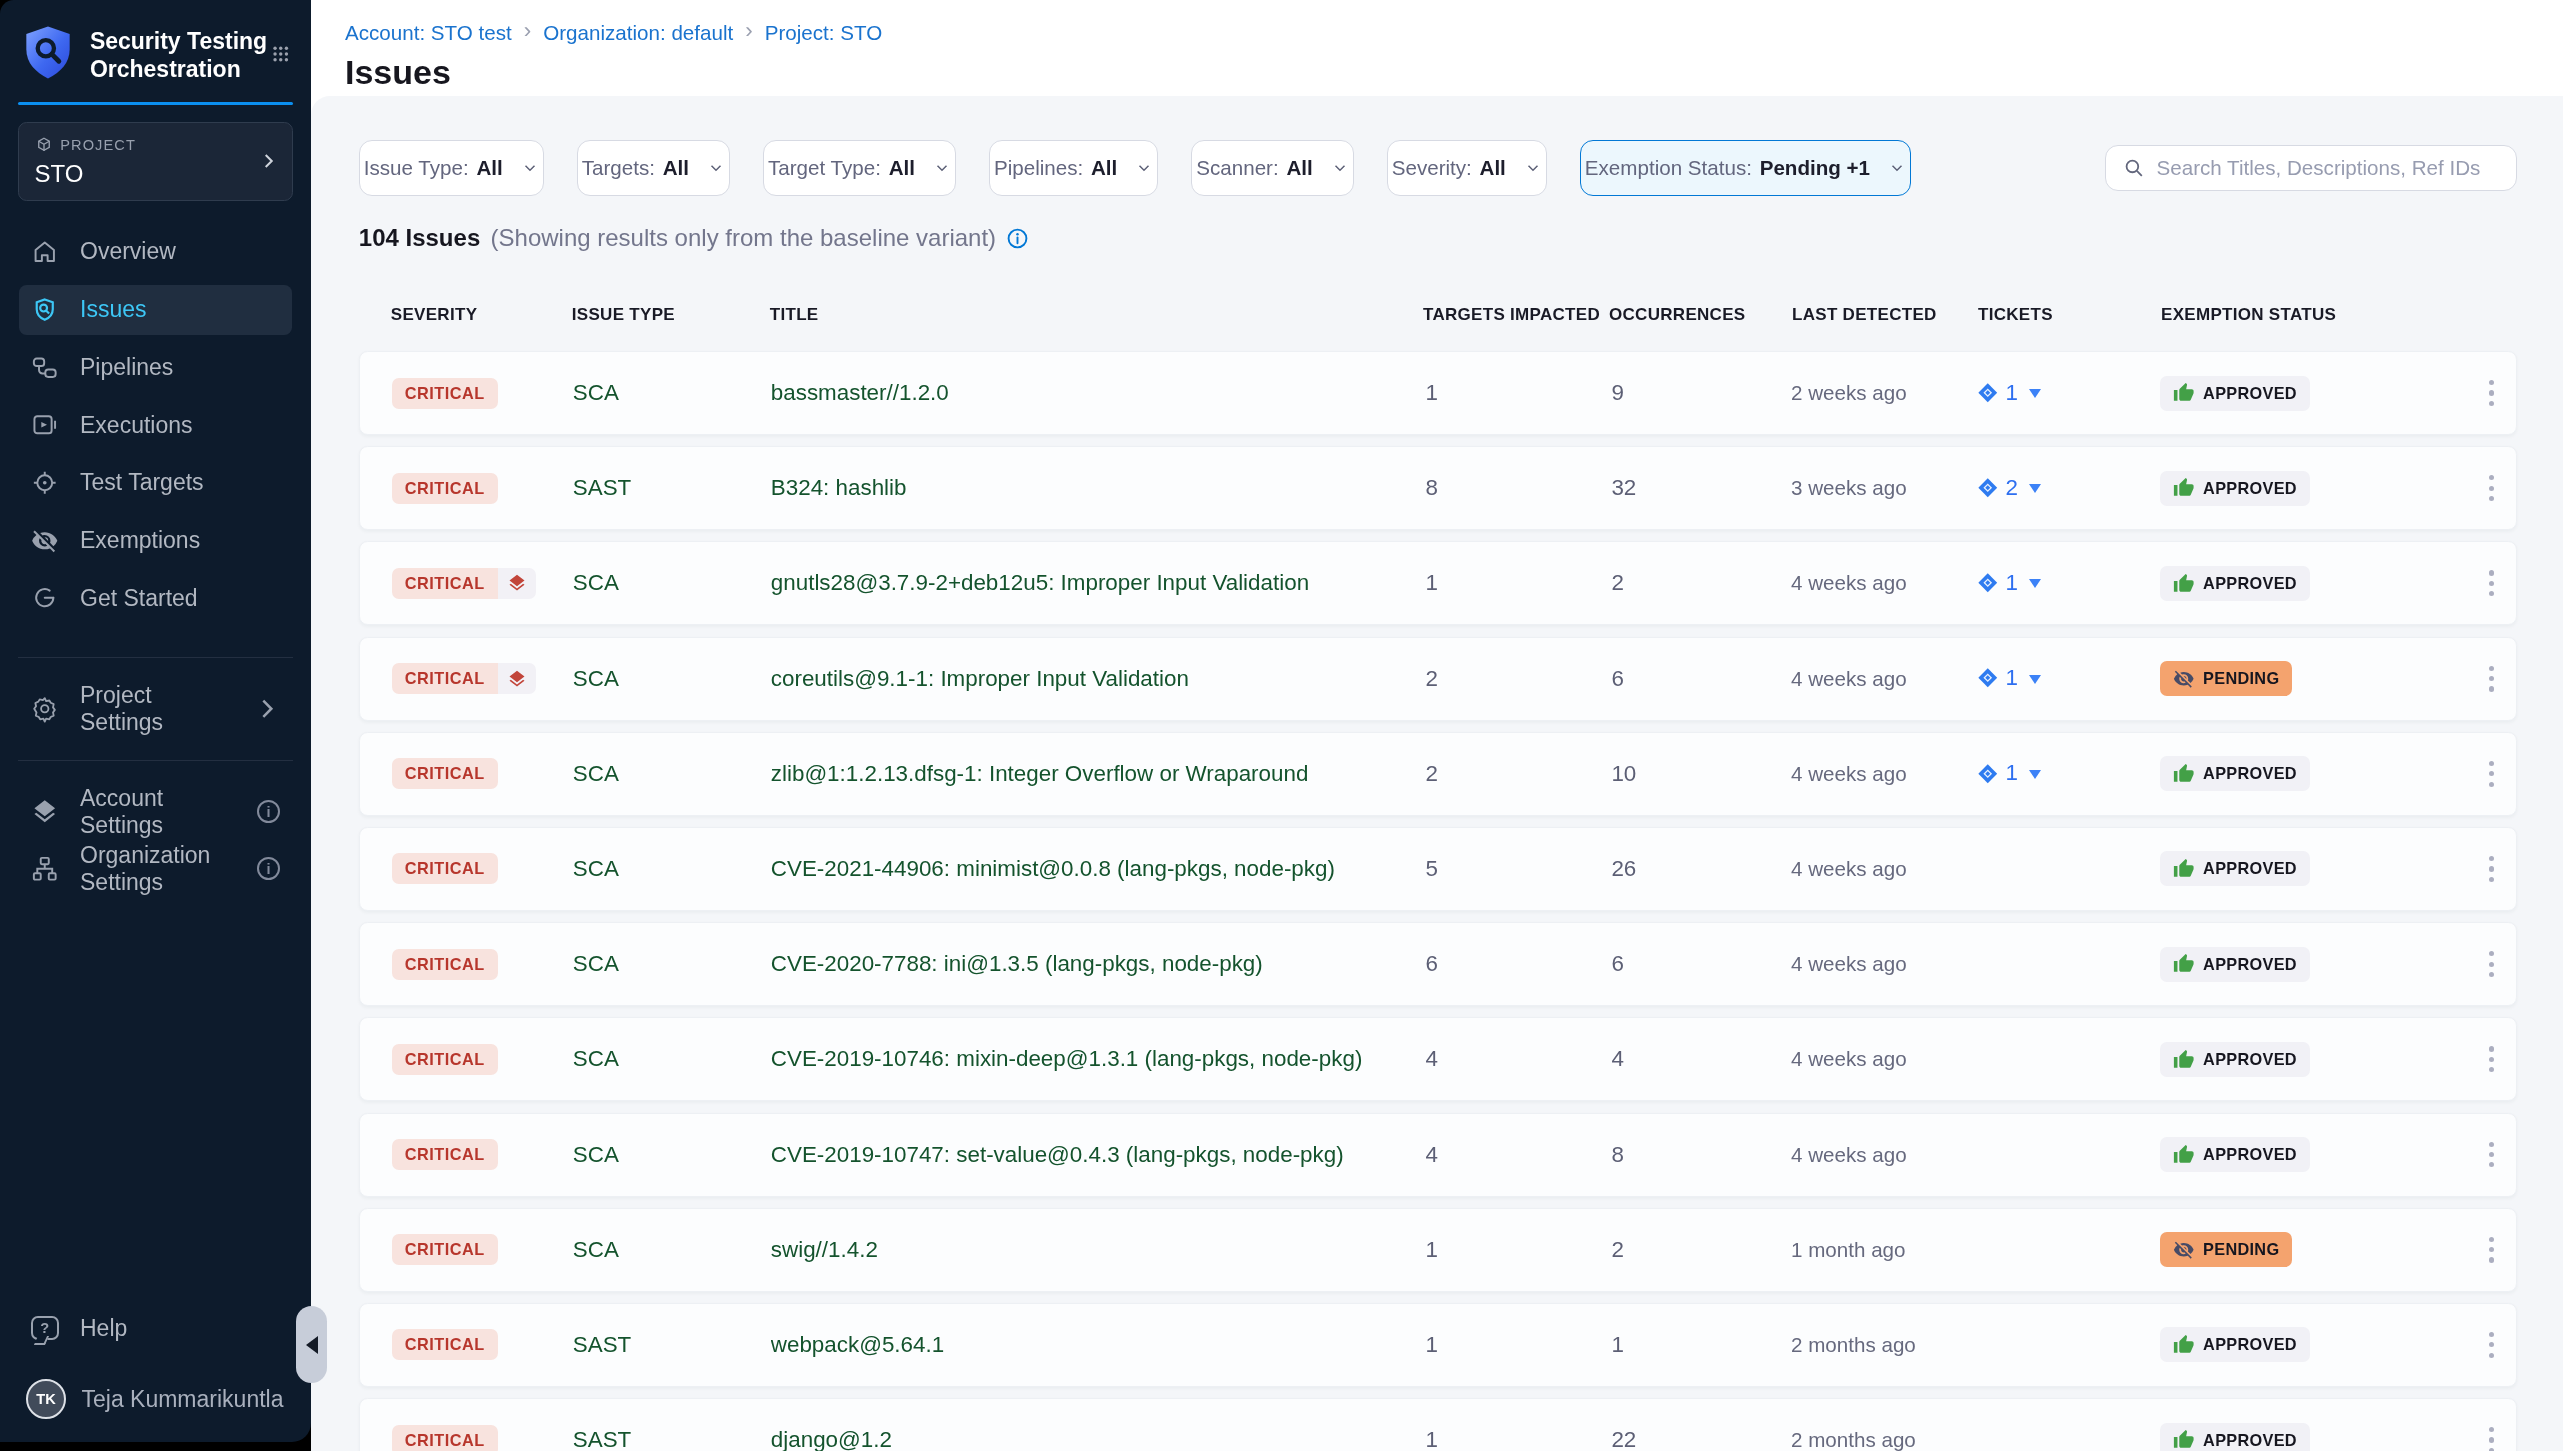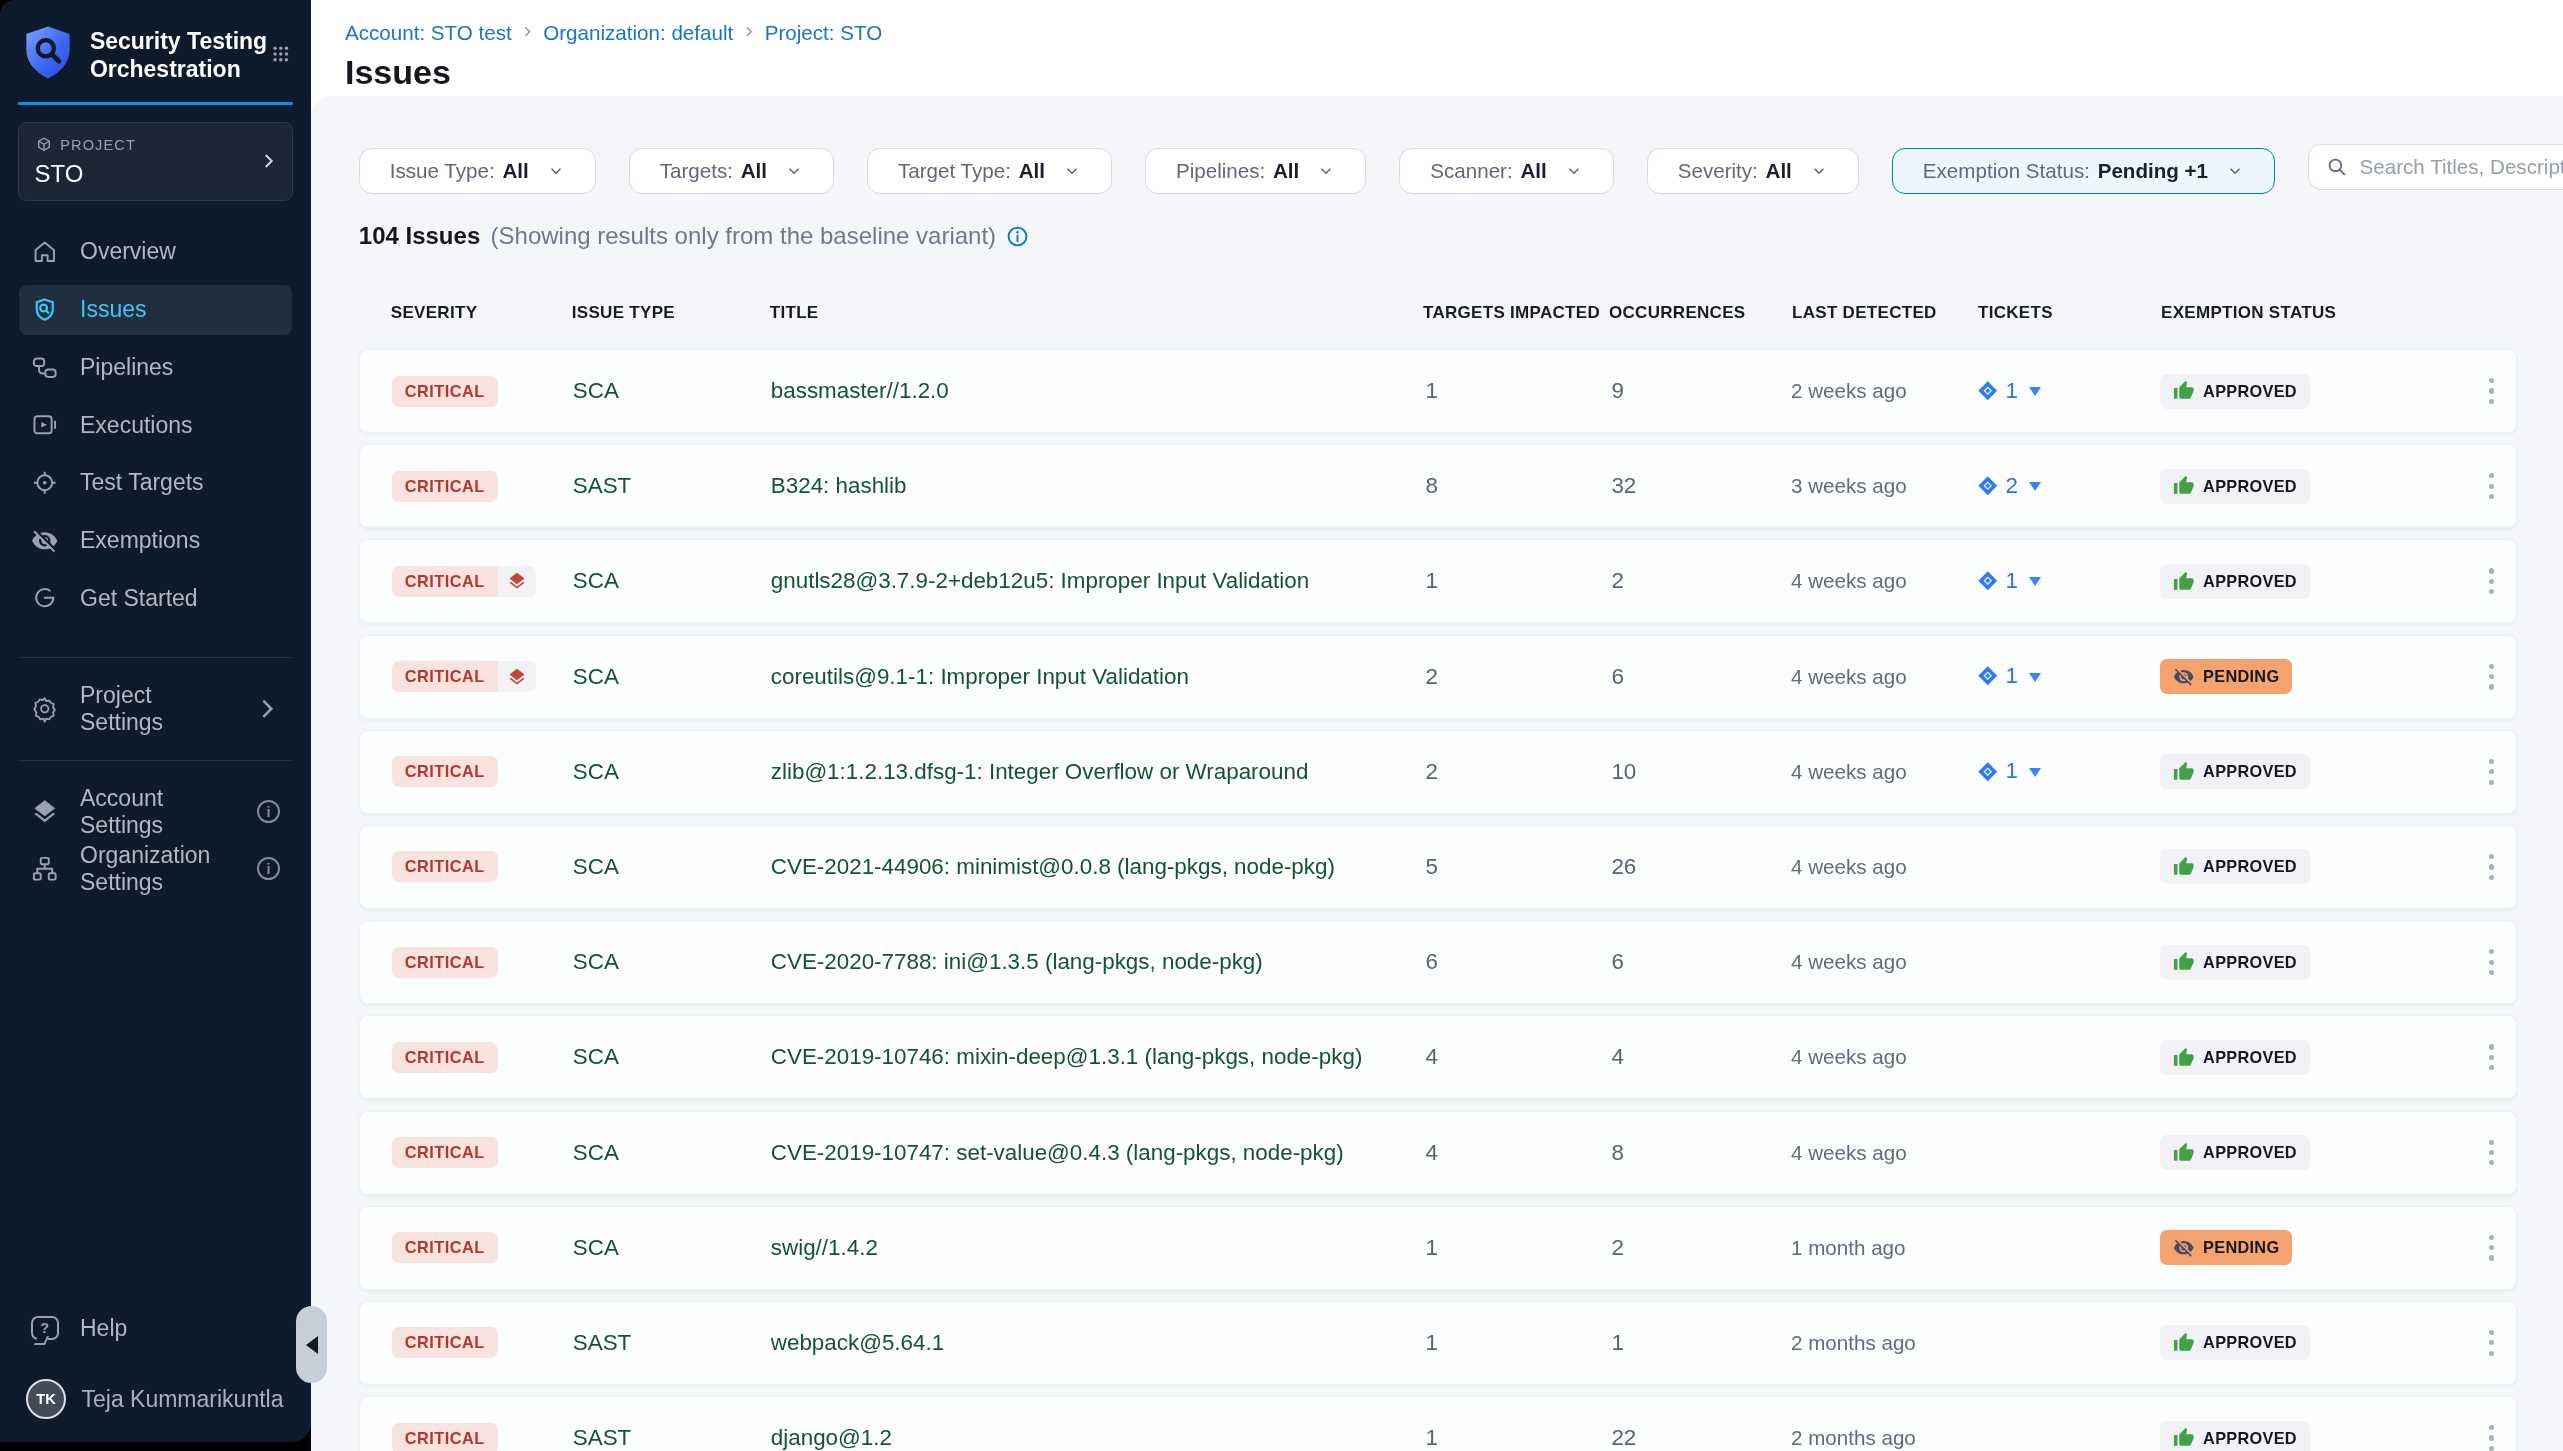--- a/index.html
+++ b/index.html
@@ -45,22 +45,22 @@
   
   .main { flex:1; height:100%; background:#fff; display:flex; flex-direction:column; min-width:0; }
   .header-band { height:96px; padding:20.6px 46px 0 34px; background:#fff; }
   .breadcrumb { display:flex; align-items:center; gap:12px; font-size:20.6px; }
   .crumb { color:#1a73ce; cursor:pointer; }
   .crumb-sep { color:#9ba0b0; font-size:22.4px; margin-top:-2.6px; }
   .page-title { font-size:34px; font-weight:700; color:#17171f; margin-top:8.6px; }
   .content-body { flex:1; background:#f4f6f9; border-top-left-radius:19px; padding:0 46px 0 34px; overflow:hidden; position:relative; }
 
   .toolbar { display:flex; align-items:center; margin:44px 0 0 13.8px; gap:33px; }
-  .filter { height:46px; background:#fff; border:1.7px solid #d7dae3; border-radius:13px; padding:0 30px;
-    display:inline-flex; align-items:center; gap:7.7px; cursor:pointer; white-space:nowrap;margin-top:8px; }
+  .filter { height:56px; background:#fff; border:1.7px solid #d7dae3; border-radius:13px; padding:0 4px;
+    display:inline-flex; align-items:center; gap:7.7px; cursor:pointer; white-space:nowrap; }
   .filter-label { color:#63667e; font-size:20.6px; }
   .filter-value { color:#1d1e2c; font-size:20.6px; font-weight:700; }
   .filter svg { margin-left:10.3px; }
   .filter.active { border-color:#0278d5; background:#ecf7fd; }
   .search-box { margin-left:auto; width:412px; height:46px; background:#fff; border:1.7px solid #d7dae3;
     border-radius:13px; display:flex; align-items:center; padding:0 17px; gap:12px; }
   .search-box input { border:none; outline:none; background:transparent; font-size:20.6px; flex:1;
     color:#33354a; font-family:"Liberation Sans", sans-serif; }
   .search-box input::placeholder { color:#979cb0; }
 

